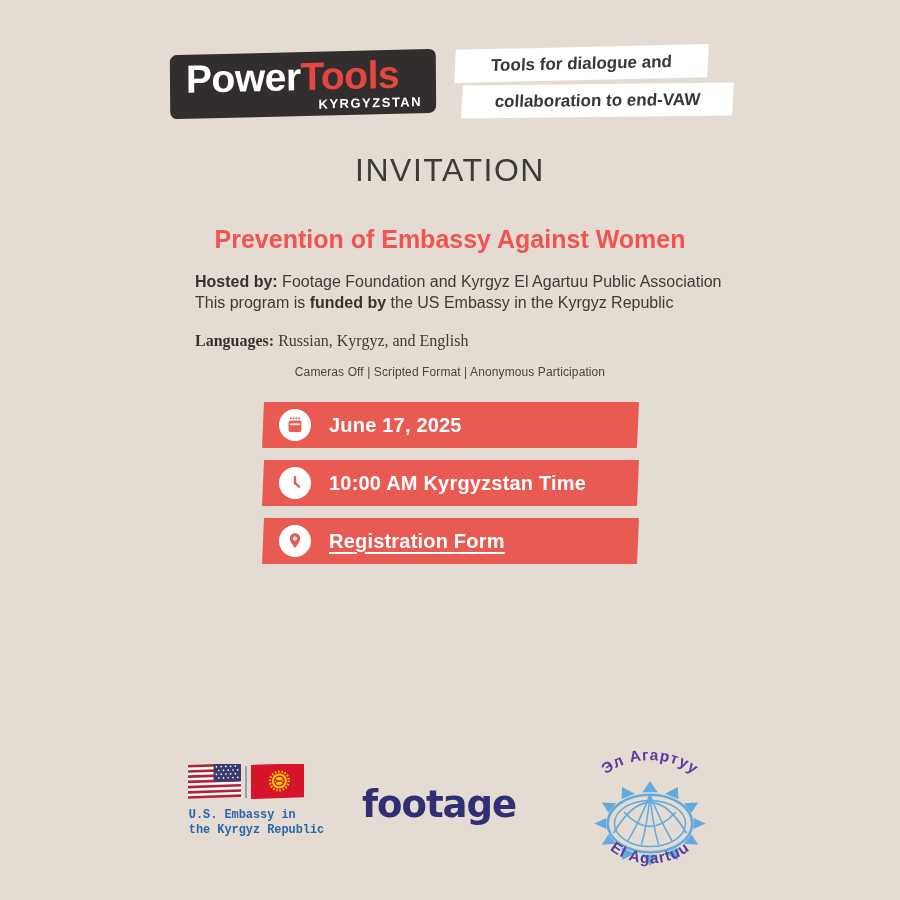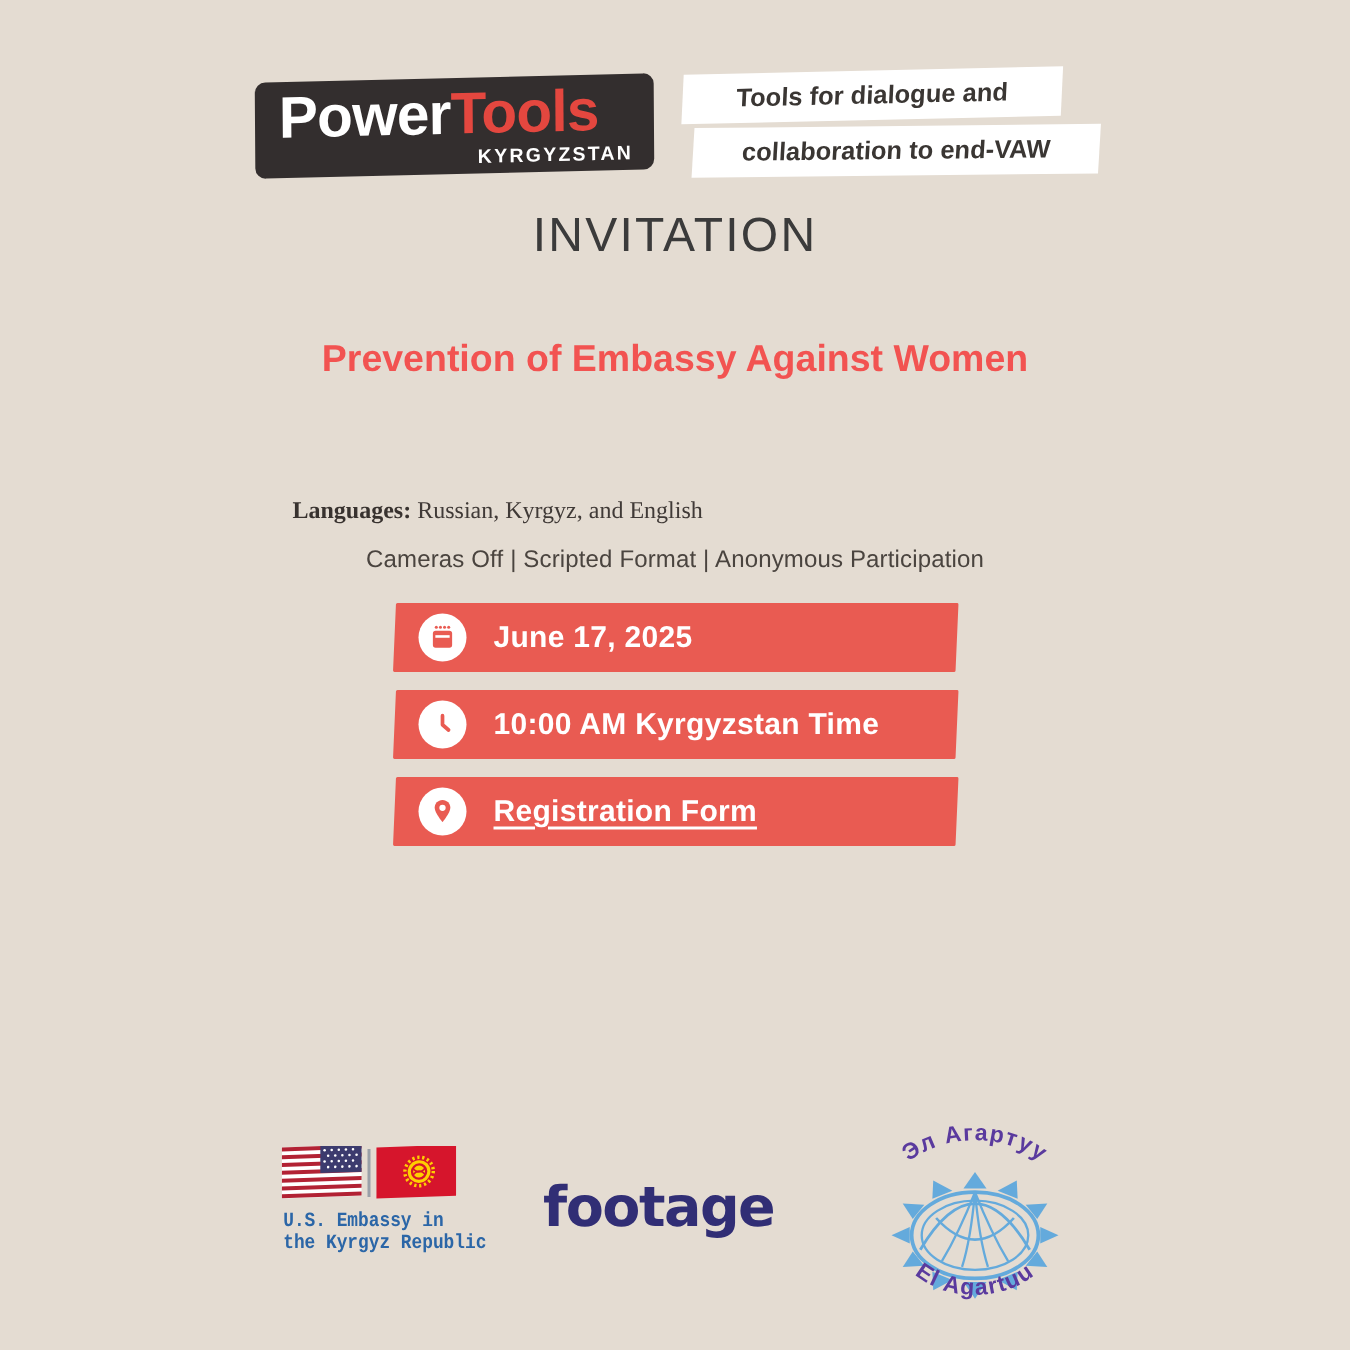--- a/index.html
+++ b/index.html
@@ -22,32 +22,32 @@
   .pt-power{color:var(--c-white);}
   .pt-tools{color:var(--c-logo_red);}
   .pt-country{text-align:right;font-size:13px;font-weight:bold;letter-spacing:1.5px;color:var(--c-white);margin-top:1px;}
 
   .tagline{position:absolute;background:var(--c-white);color:#3a3633;font-weight:bold;
     font-size:17px;display:flex;align-items:center;justify-content:center;white-space:nowrap;}
   .tagline1{left:455px;top:47px;width:253px;height:33px;transform:rotate(-1.3deg) skewX(-4deg);}
   .tagline2{left:462px;top:84px;width:271px;height:33px;transform:rotate(-0.6deg) skewX(-4deg);}
 
   
-  .invitation{position:absolute;left:0;top:138px;width:900px;text-align:center;
+  .invitation{position:absolute;left:0;top:152px;width:900px;text-align:center;
     font-size:32px;font-weight:normal;letter-spacing:1.5px;color:var(--c-heading_dark);}
   .event-title{position:absolute;left:0;top:197px;width:900px;text-align:center;
     font-size:25px;font-weight:bold;line-height:28px;color:var(--c-title_red);white-space:pre-wrap;}
 
   
   .info{position:absolute;left:195px;width:540px;font-size:16px;line-height:21px;color:var(--c-text_dark);}
   .info b{color:#38322f;}
   .hosted-block{top:271px;}
   .languages-block{top:330px;font-family:Liberation Serif, serif;}
   .format-note{position:absolute;left:0;top:365px;width:900px;text-align:center;
-    font-size:16px;color:#4a443f;letter-spacing:0.1px;}
+    font-size:12px;color:#4a443f;letter-spacing:0.1px;}
 
   
   .banners{position:absolute;left:263px;top:402px;width:375px;}
   .banner{position:relative;width:375px;height:46px;background:var(--c-banner_red);
     transform:skewX(-2.5deg);margin-bottom:12px;display:flex;align-items:center;
     padding-left:16px;border-radius:1px;}
   .banner-inner{display:flex;align-items:center;transform:skewX(2.5deg);}
   .icon-circle{width:32px;height:32px;border-radius:50%;background:var(--c-white);
     display:flex;align-items:center;justify-content:center;flex:0 0 32px;}
   .icon-circle svg{width:22px;height:22px;display:block;}
@@ -77,20 +77,24 @@
   <div class="pt-logo">
     <div class="pt-line1"><span class="pt-power">Power</span><span class="pt-tools">Tools</span></div>
     <div class="pt-country">KYRGYZSTAN</div>
   </div>
   <div class="tagline tagline1">Tools for dialogue and</div>
   <div class="tagline tagline2">collaboration to end-VAW</div>
 
   <div class="invitation">INVITATION</div>
   <div class="event-title"><br><span>Prevention of Embassy Against Women</span></div>
 
+  <div class="info hosted-block">
+    <b>Hosted by:</b><span> Footage Foundation and Kyrgyz El Agartuu Public Association</span><br>
+    <span>This program is </span><b>funded by</b><span> the US Embassy in the Kyrgyz Republic</span>
+  </div>
   <div class="info languages-block">
     <b>Languages:</b><span> Russian, Kyrgyz, and English</span>
   </div>
   <div class="format-note">Cameras Off | Scripted Format | Anonymous Participation</div>
 
   <div class="banners">
 
     <div class="banner">
       <div class="banner-inner">
         <span class="icon-circle">

